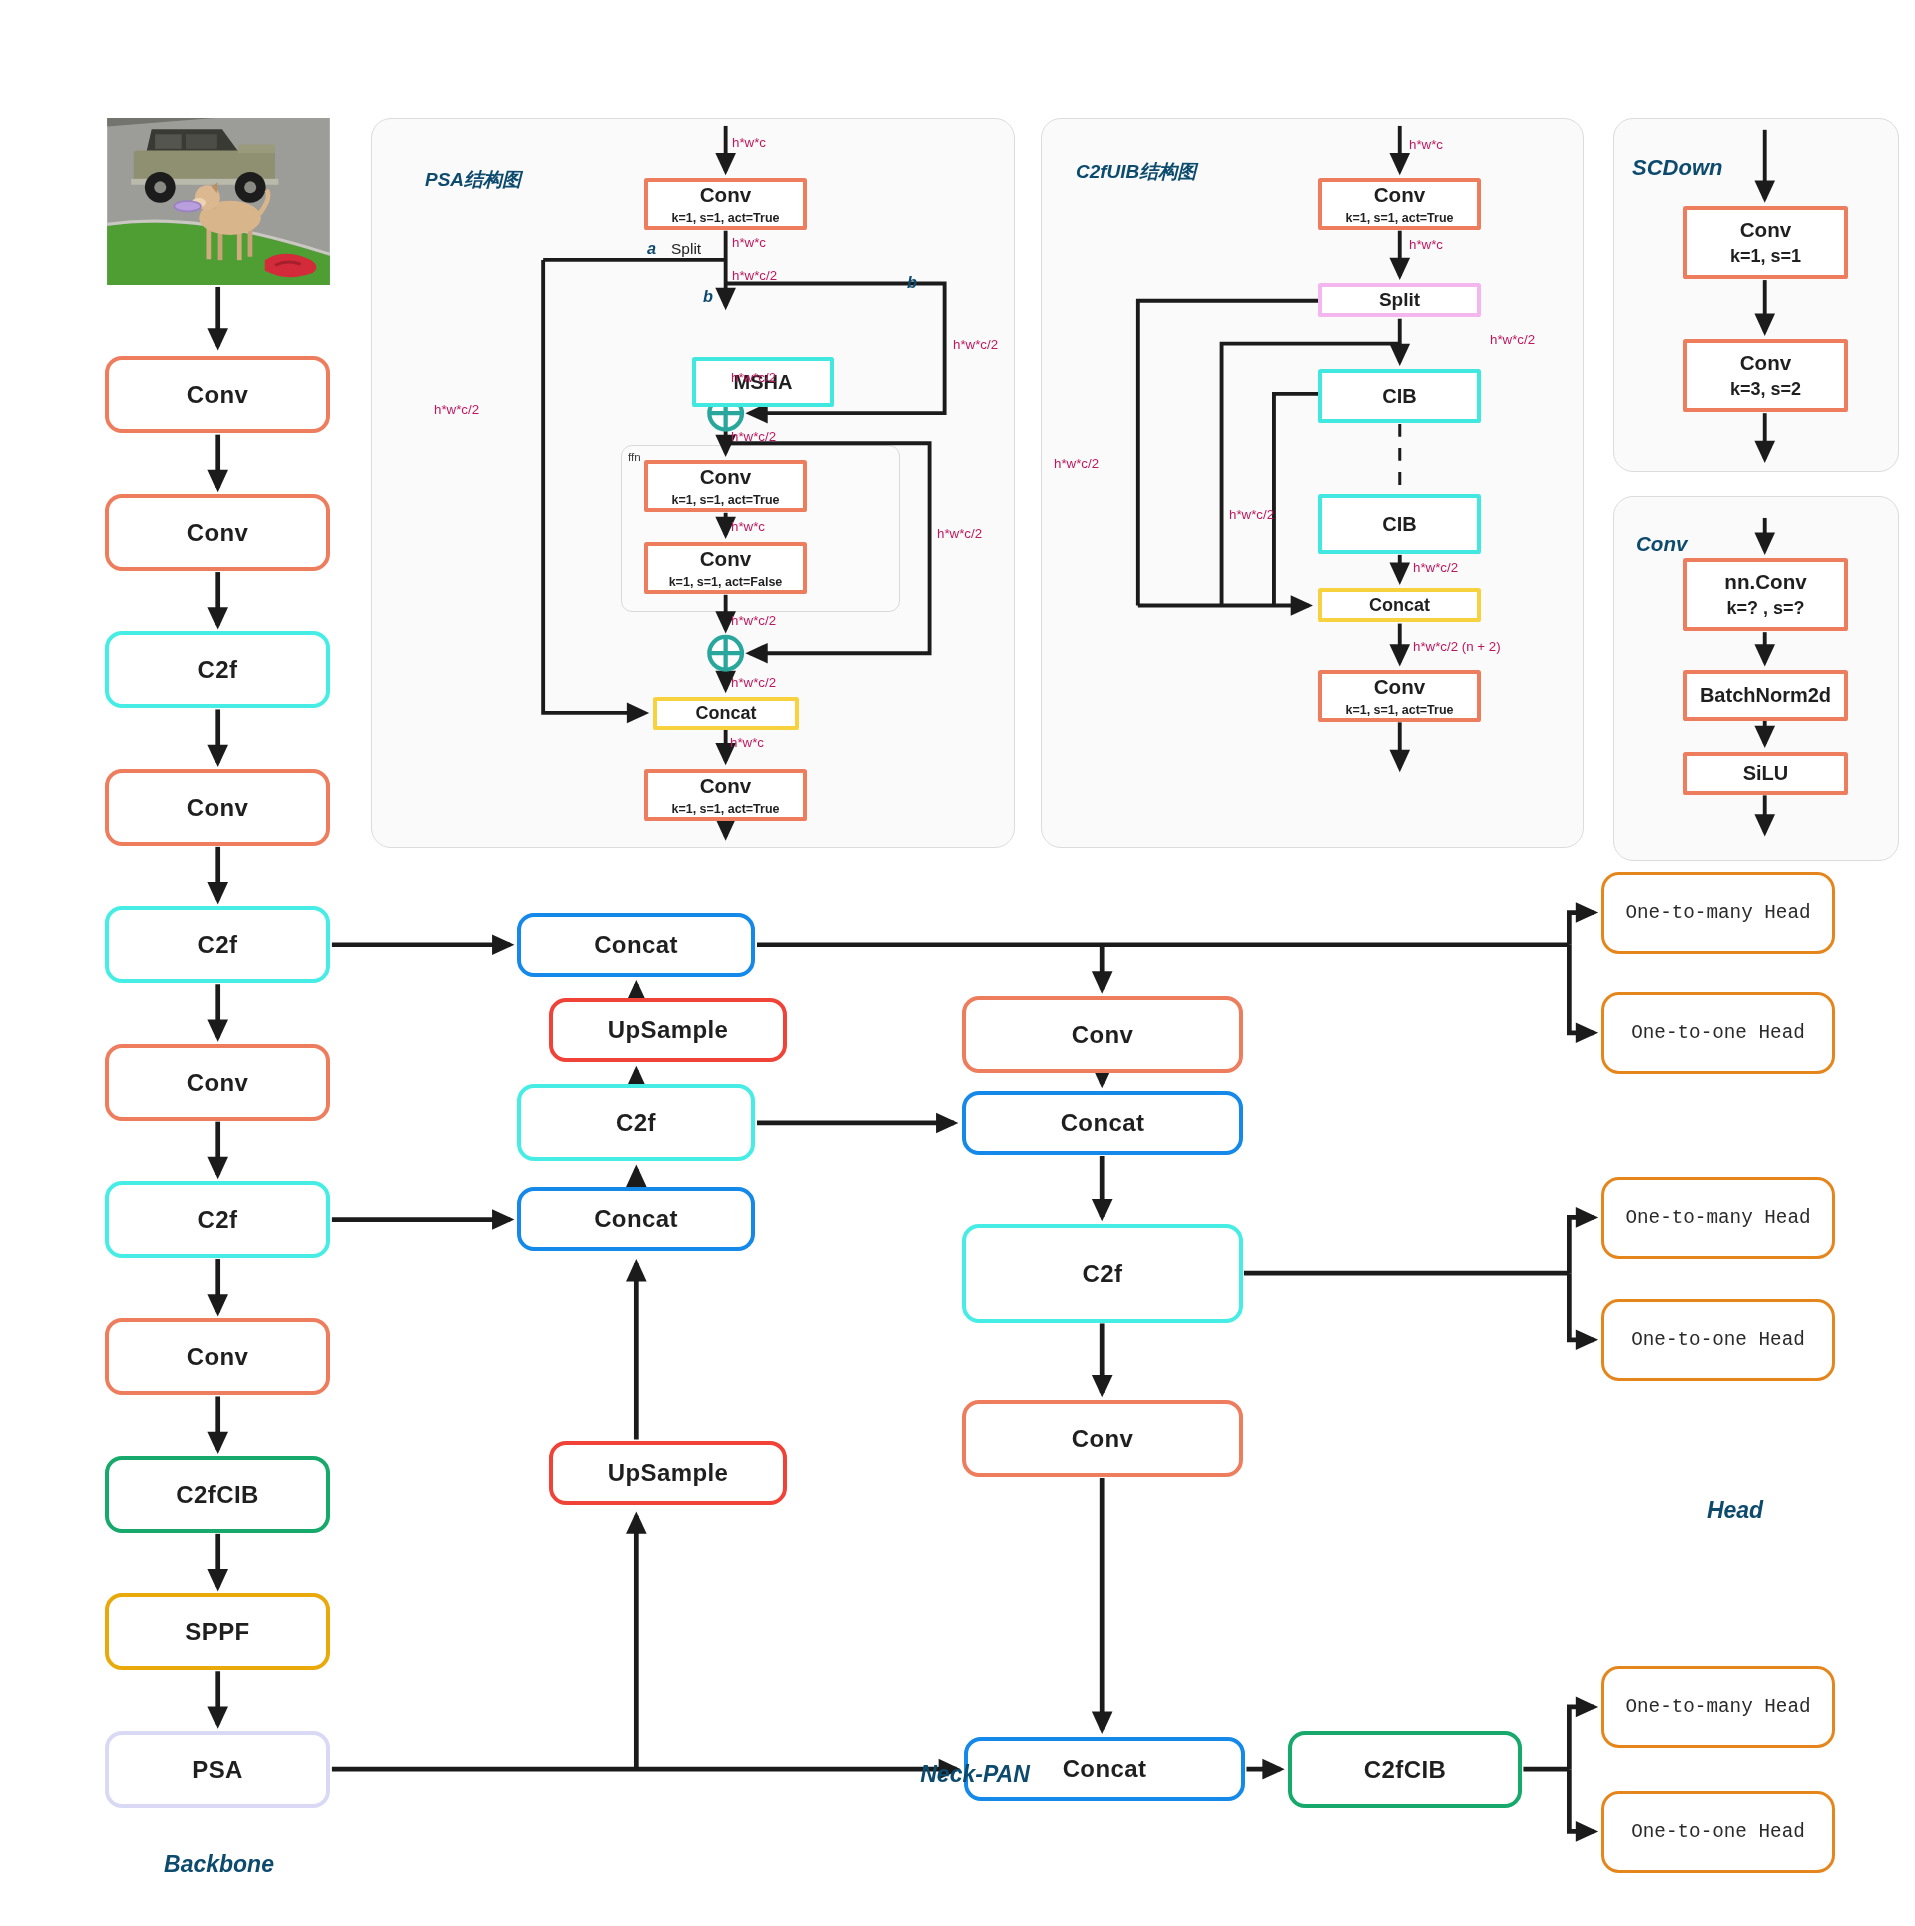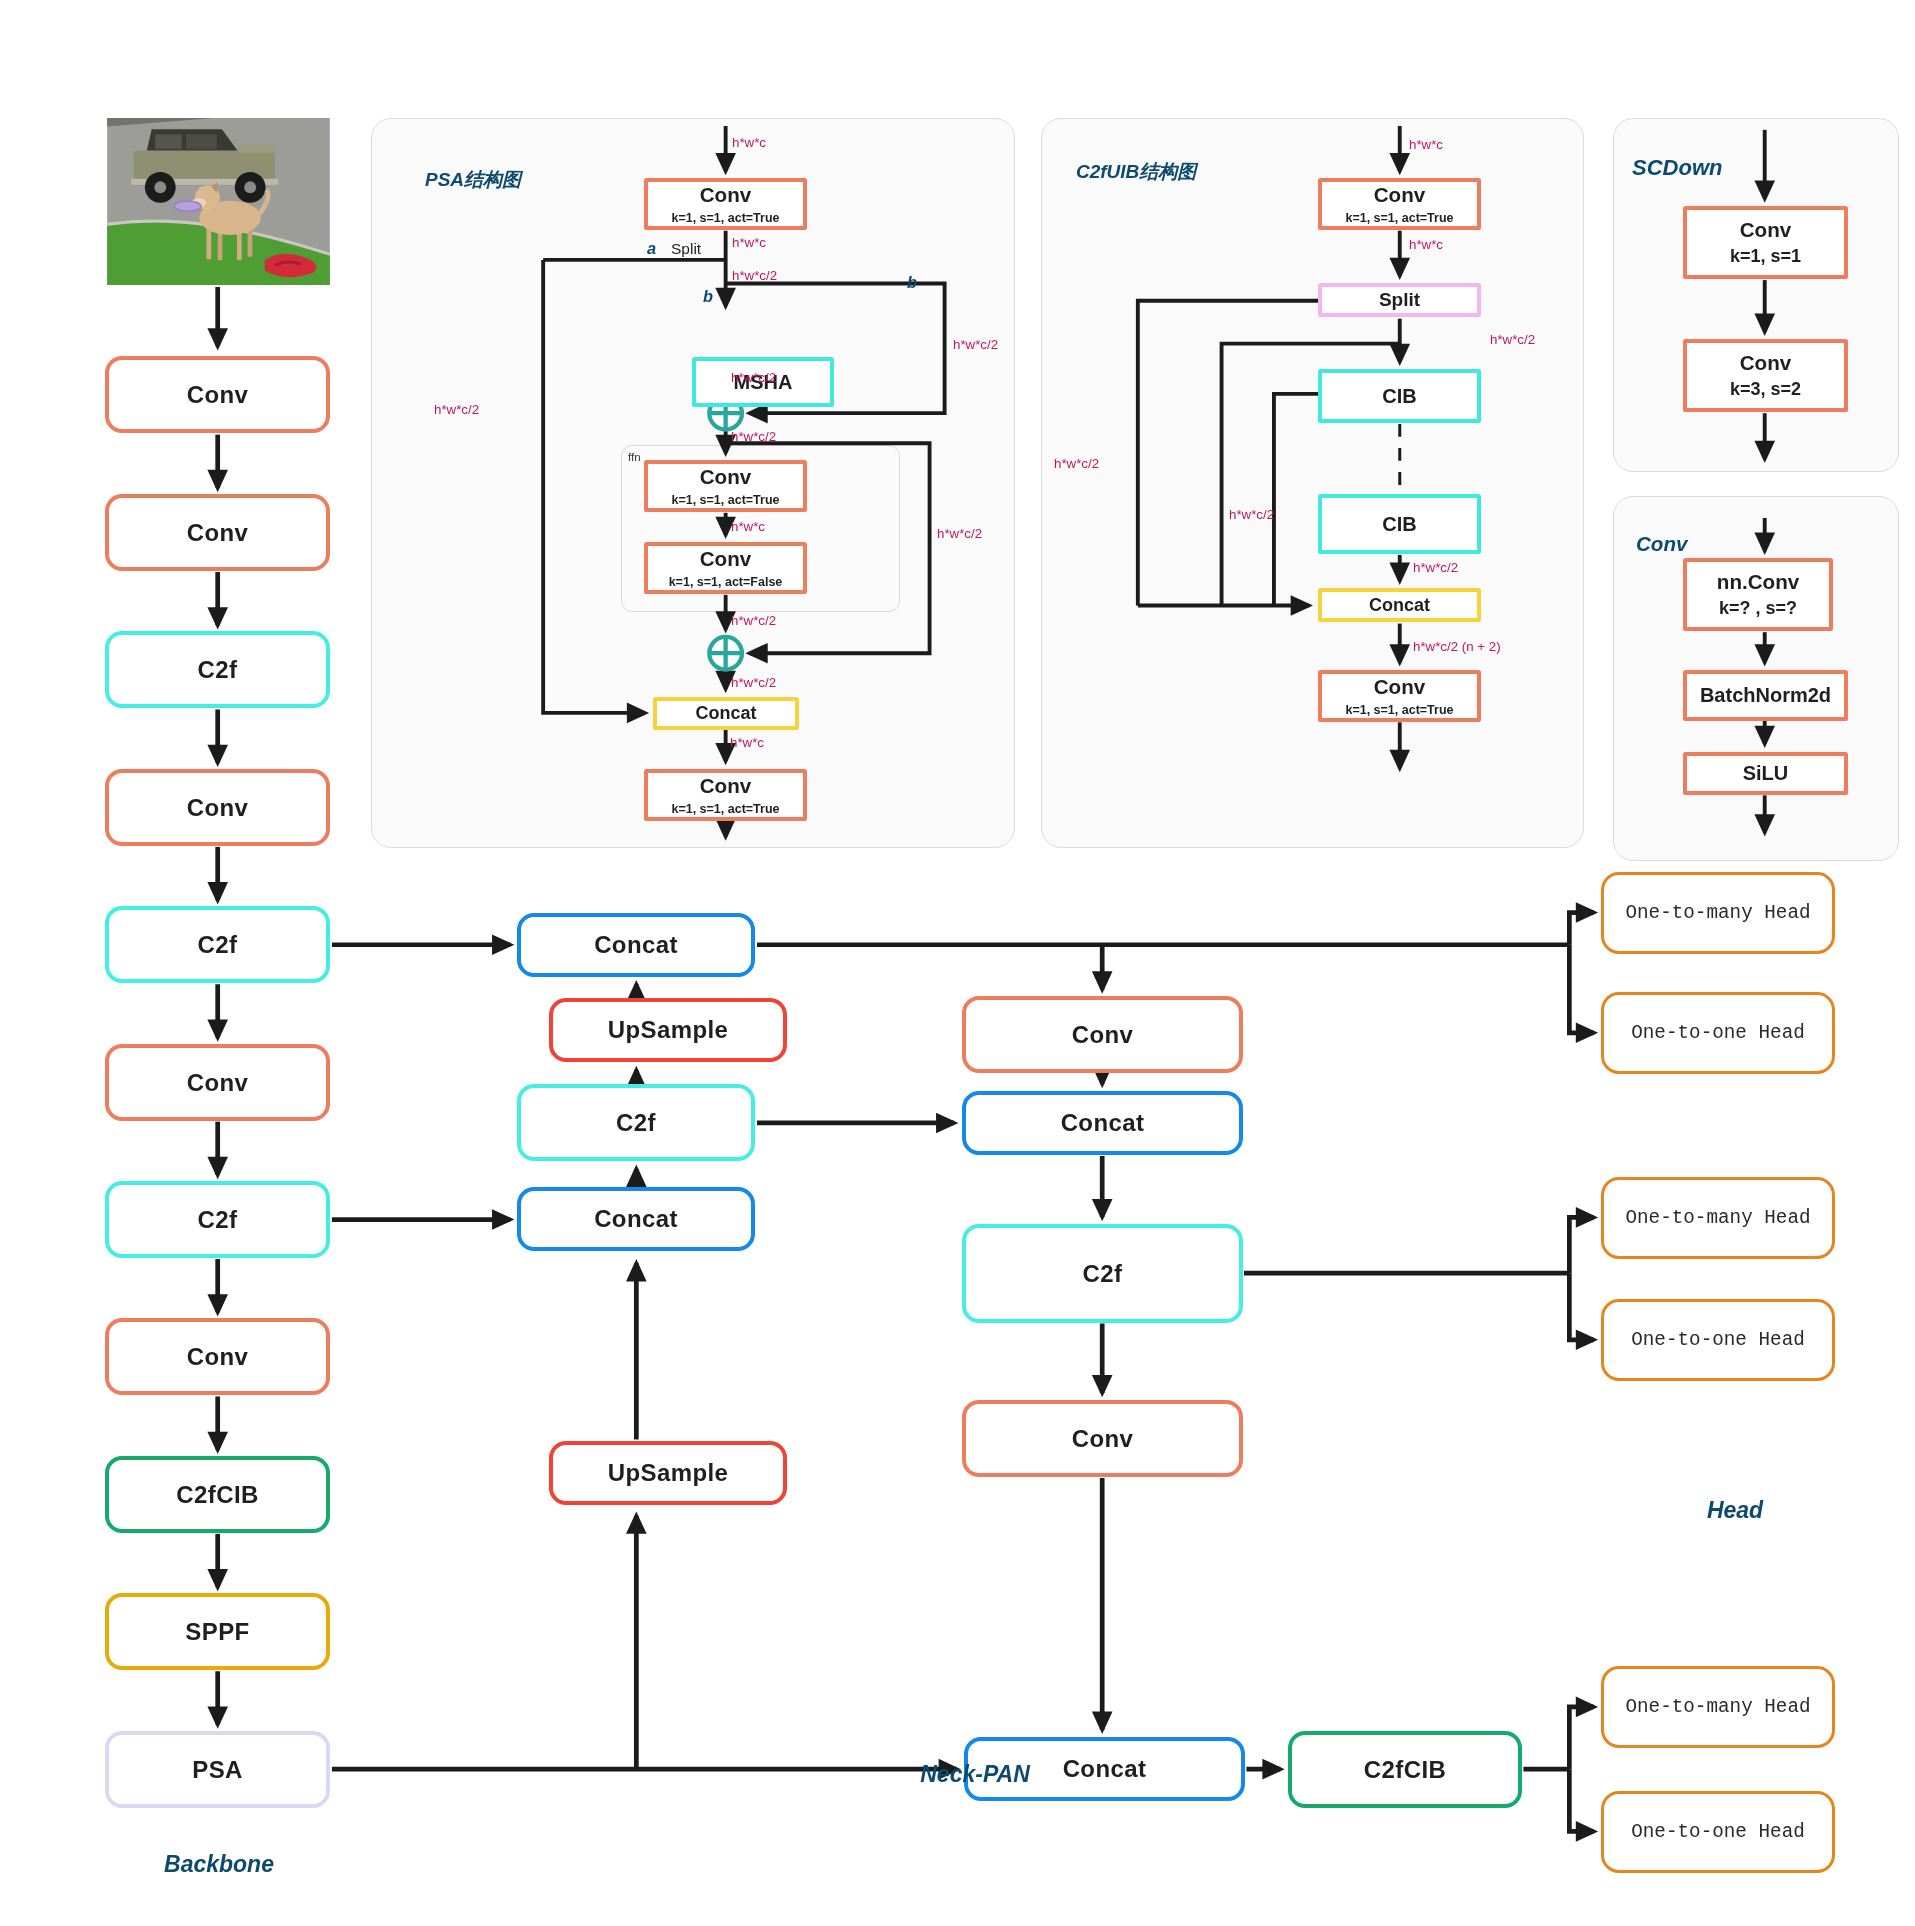--- a/index.html
+++ b/index.html
@@ -359,21 +359,21 @@
   <div class="box sq" style="left:1683px;top:206px;width:165px;height:73px;">
     <span class="t">Conv</span>
     <span class="p2">k=1, s=1</span>
   </div>
   <div class="box sq" style="left:1683px;top:339px;width:165px;height:73px;">
     <span class="t">Conv</span>
     <span class="p2">k=3, s=2</span>
   </div>
 
   <div class="mag ptitle" style="left:1636px;top:532px;font-size:20.6px;">Conv</div>
-  <div class="box sq" style="left:1683px;top:558px;width:150px;height:73px;">
+  <div class="box sq" style="left:1683px;top:558px;width:165px;height:73px;">
     <span class="t">nn.Conv</span>
     <span class="p2">k=? , s=?</span>
   </div>
   <div class="box sq" style="left:1683px;top:670px;width:165px;height:51px;">
     <span class="t1" style="font-size:20px;font-weight:700;">BatchNorm2d</span>
   </div>
   <div class="box sq" style="left:1683px;top:752px;width:165px;height:43px;">
     <span class="t1" style="font-size:20px;font-weight:700;">SiLU</span>
   </div>
 

